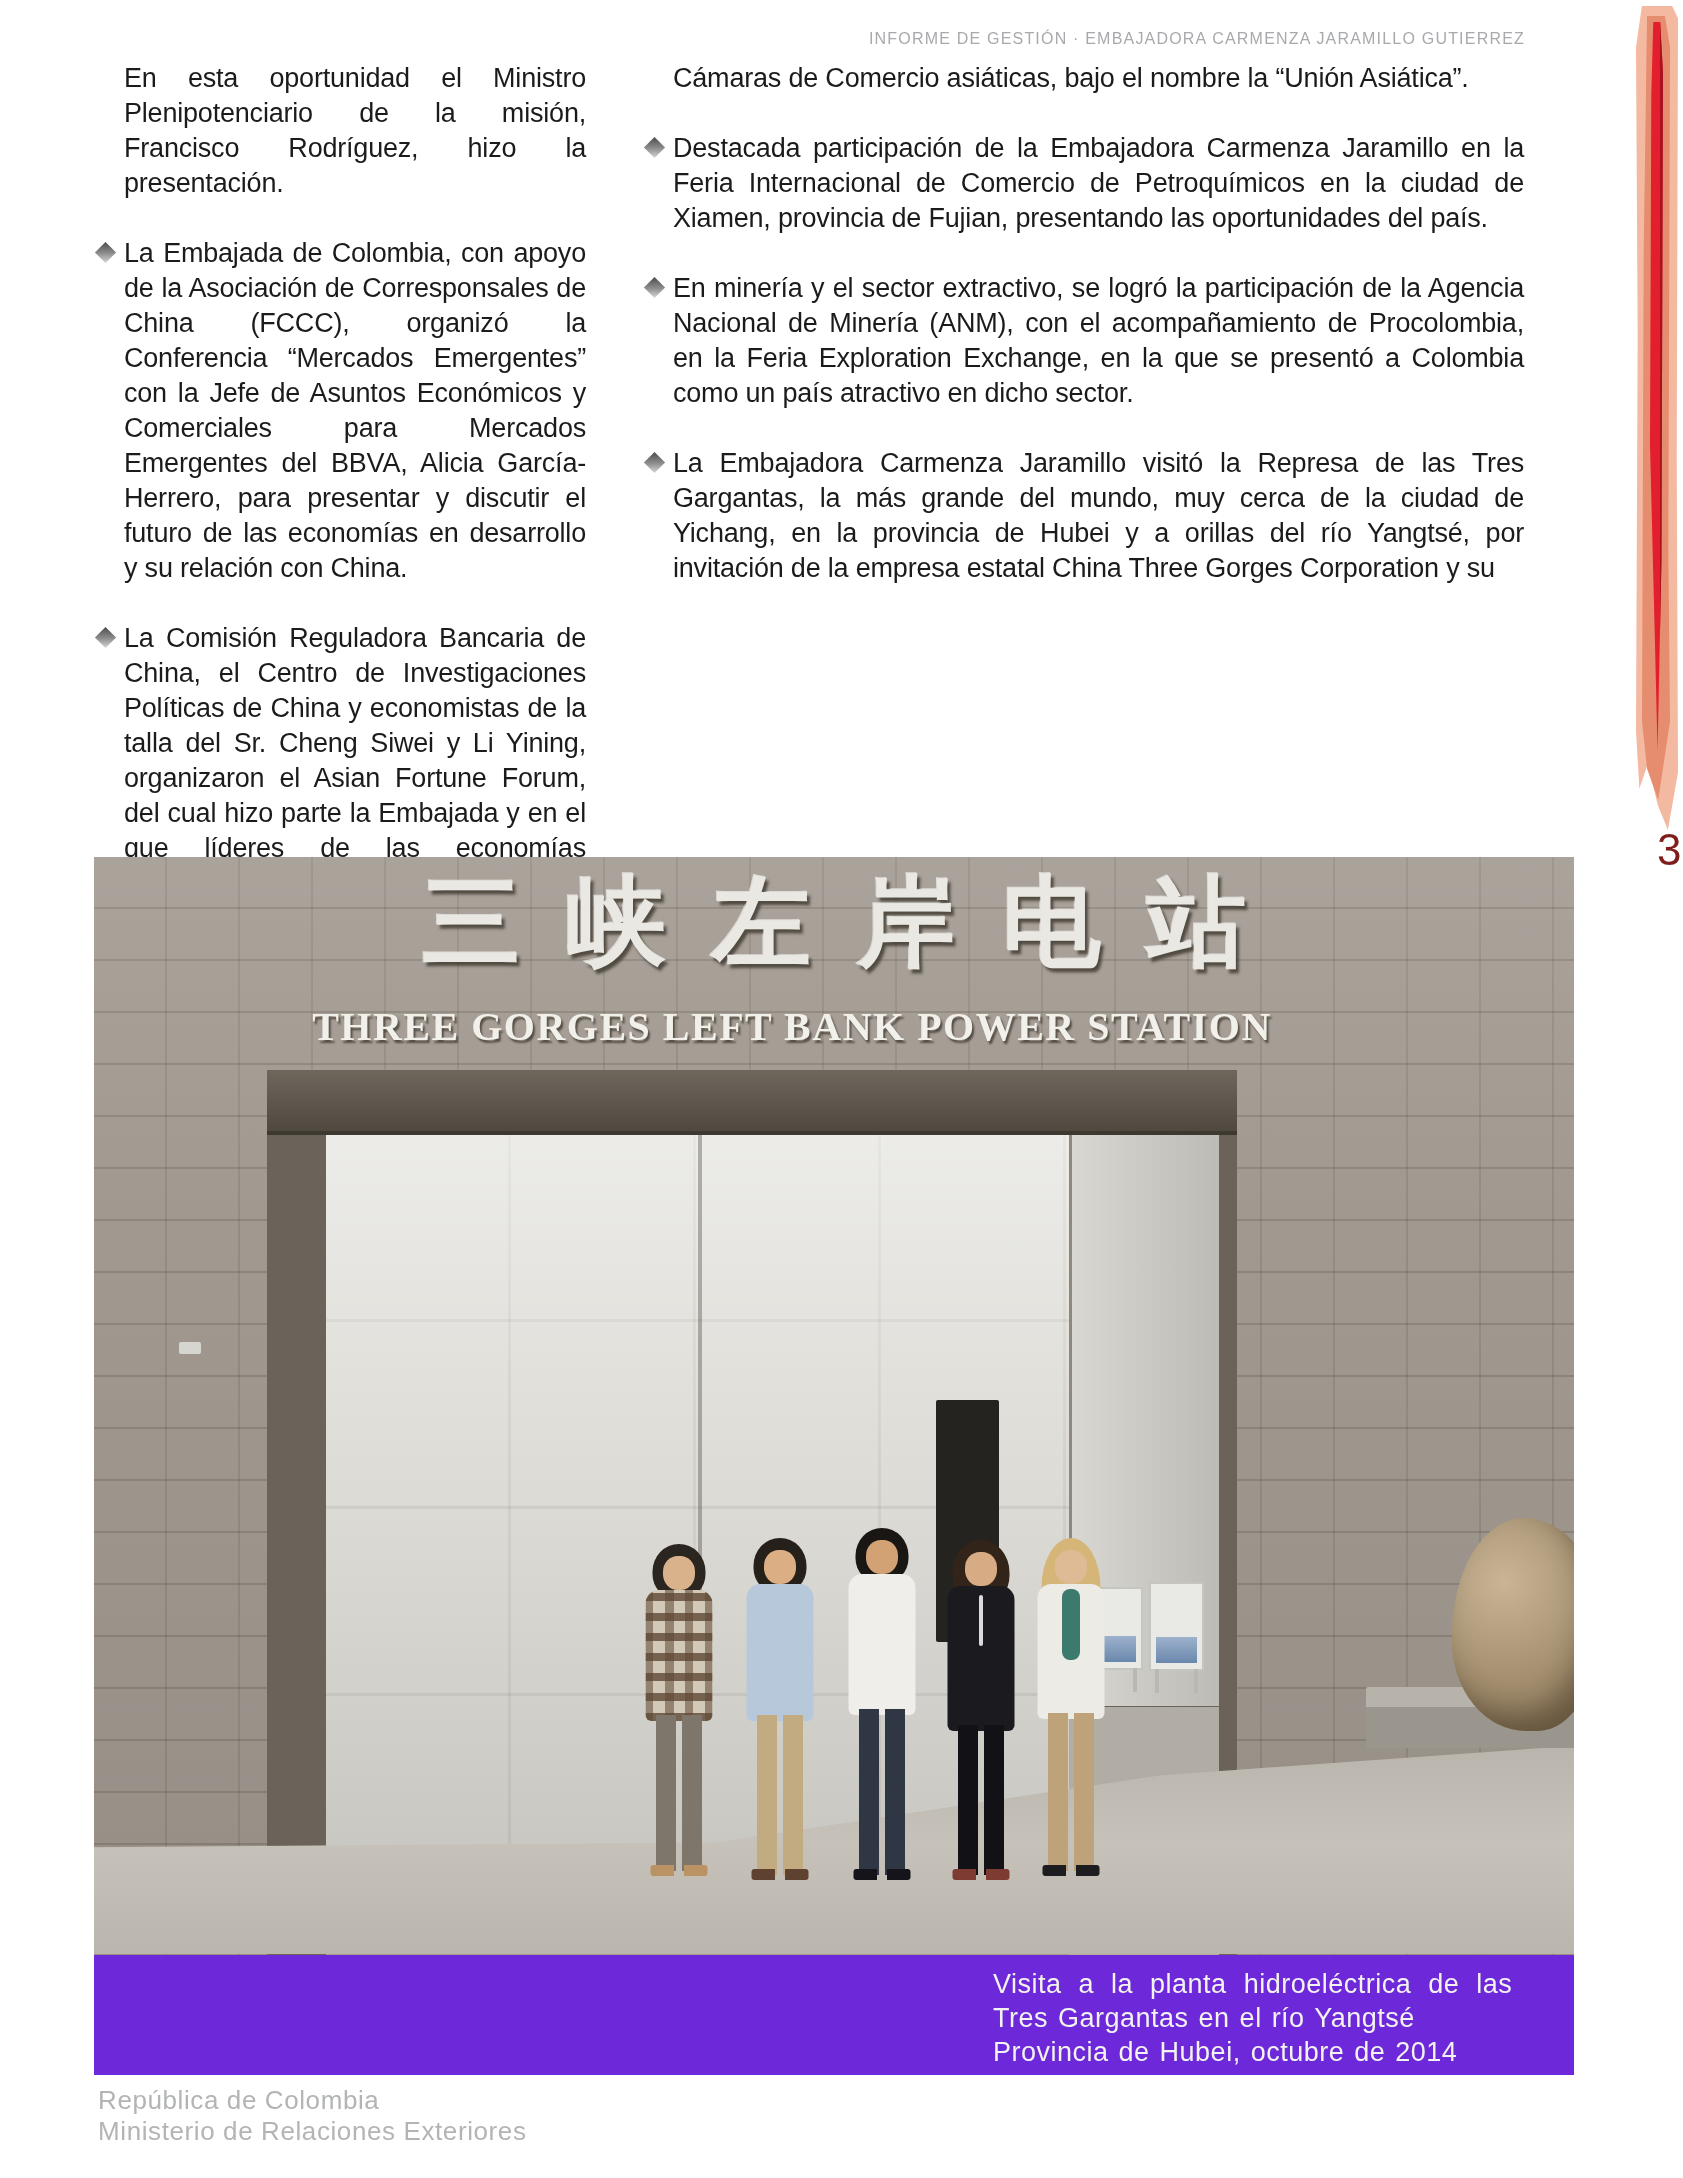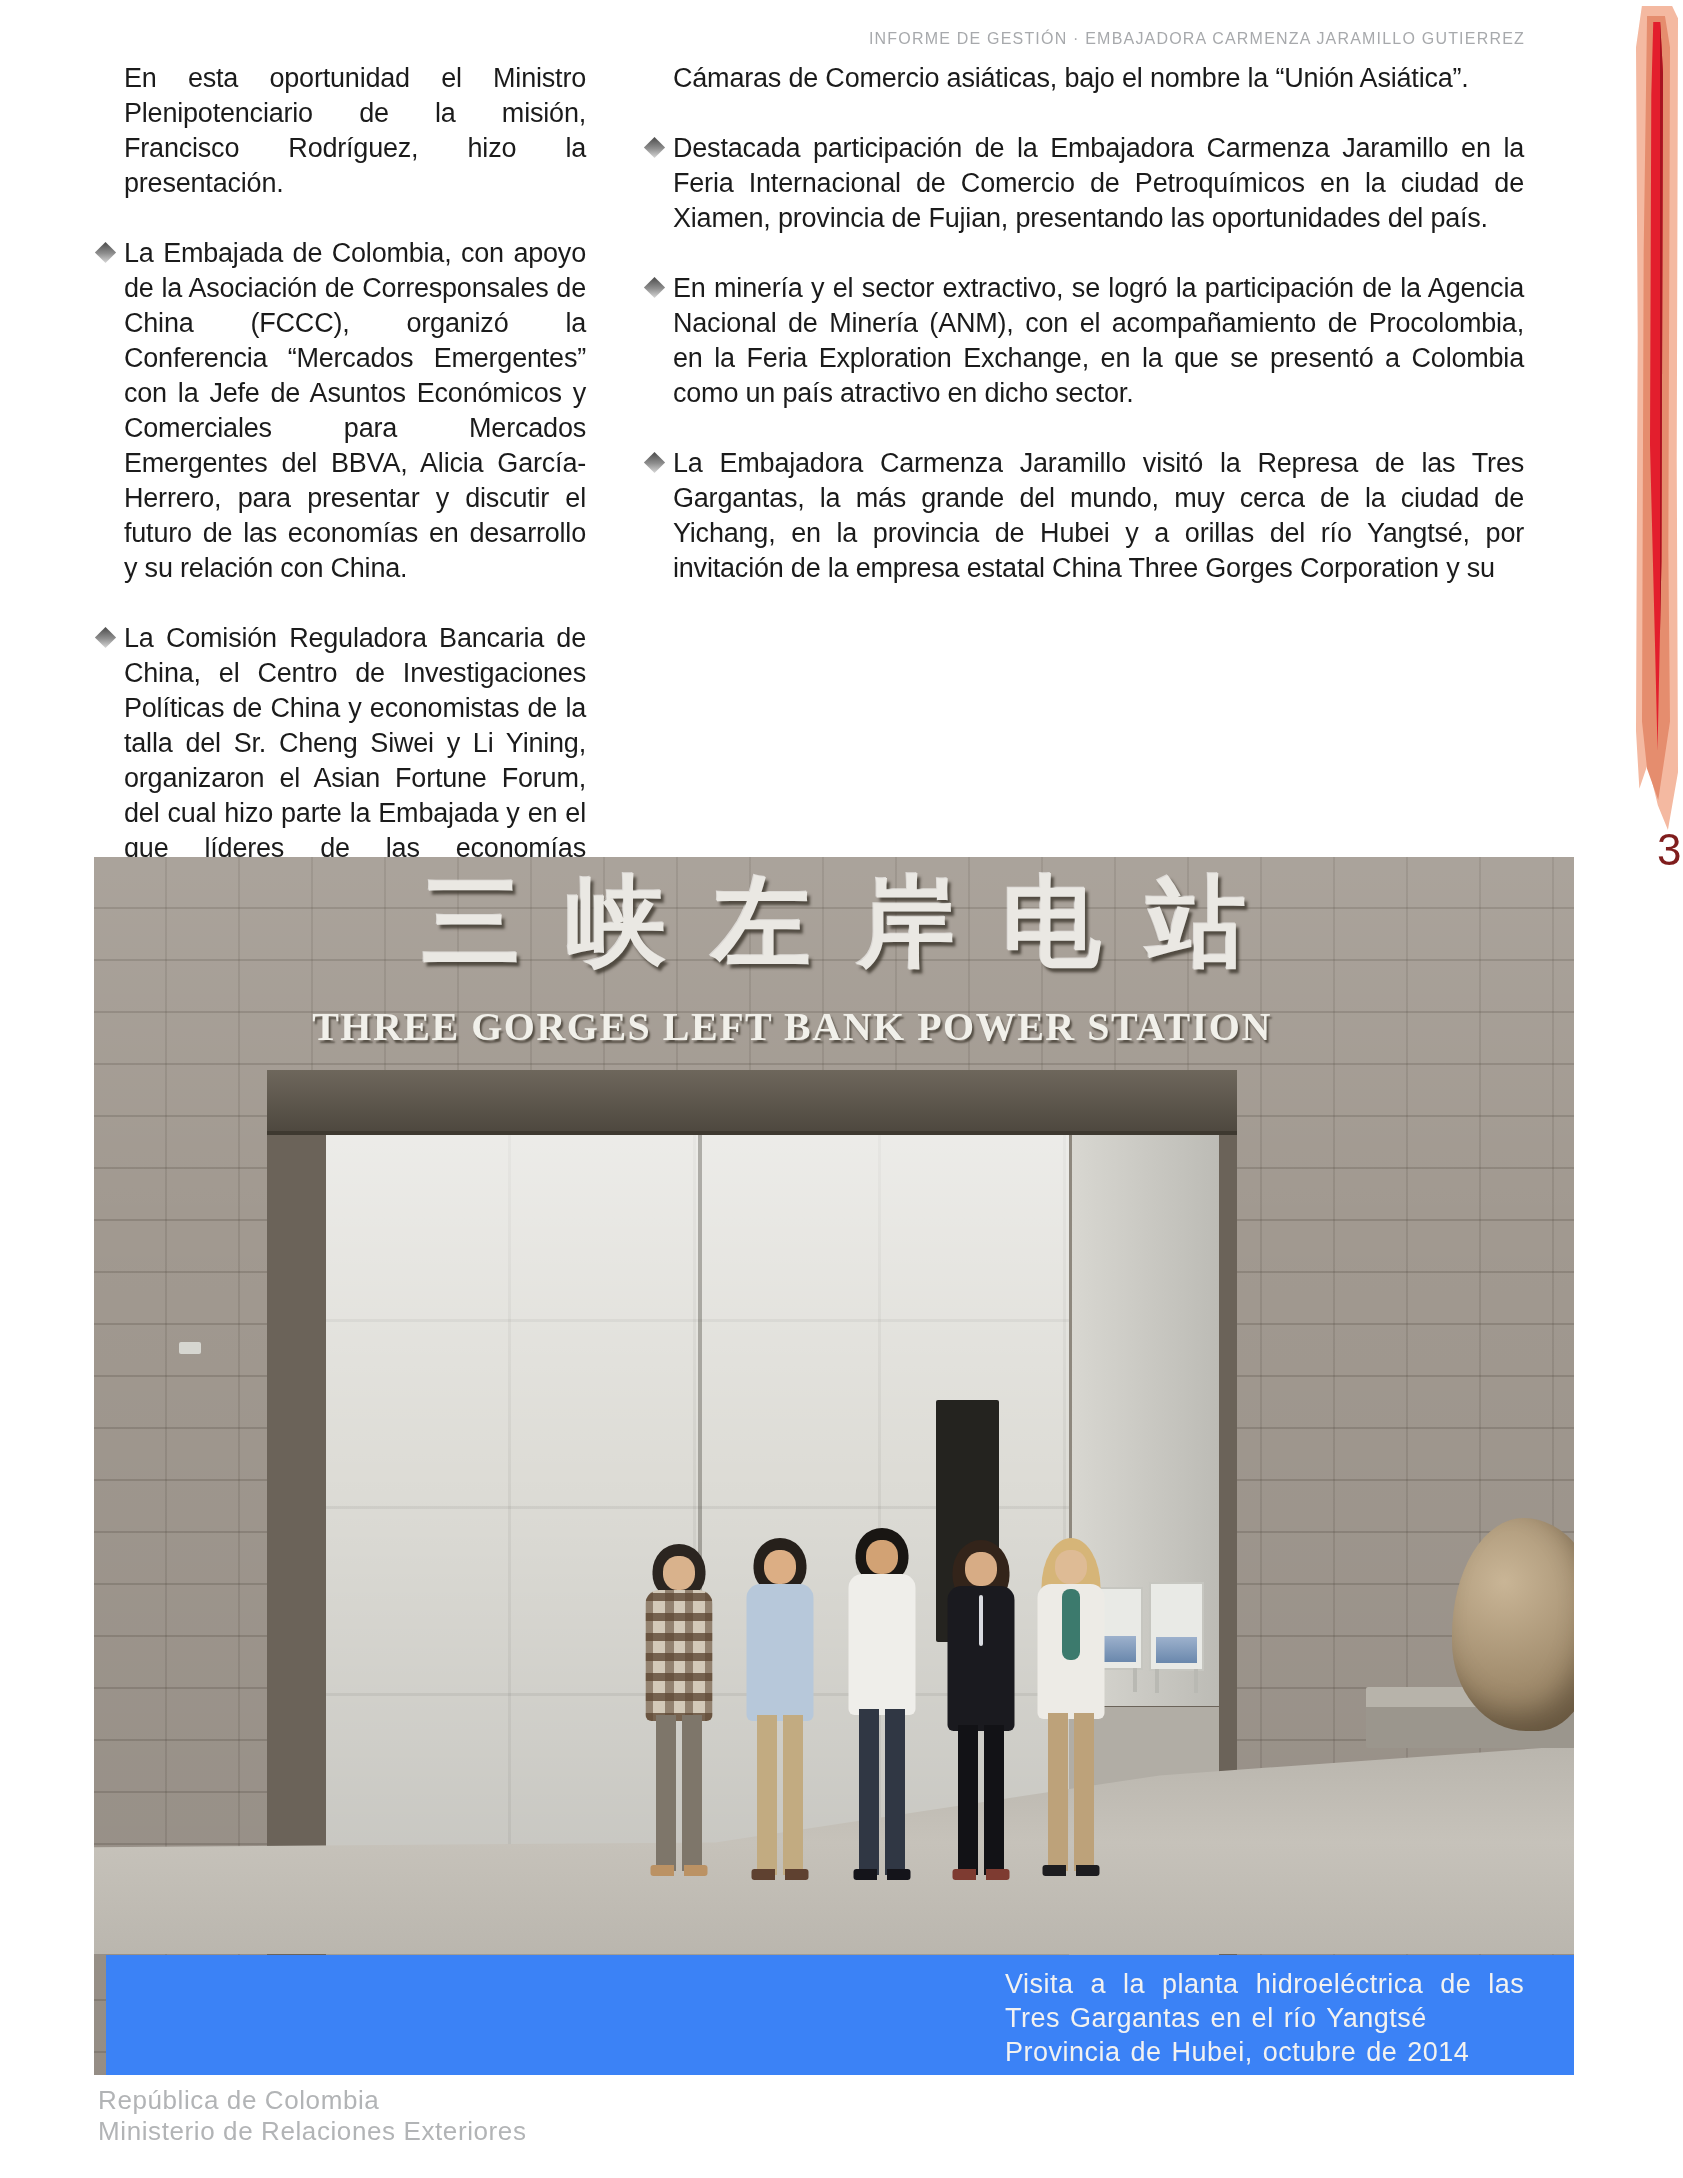--- a/index.html
+++ b/index.html
@@ -109,21 +109,21 @@
   .legs{position:absolute;left:50%;transform:translateX(-50%);top:calc(46px + var(--th) - 6px);
     width:46px;height:var(--lh);
     background:linear-gradient(90deg,var(--pants) 0 44%,transparent 44% 56%,var(--pants) 56% 100%);}
   .feet{position:absolute;left:50%;transform:translateX(-50%);
     top:calc(46px + var(--th) + var(--lh) - 12px);width:57px;height:11px;border-radius:3px;
     background:linear-gradient(90deg,var(--shoes) 0 42%,transparent 42% 58%,var(--shoes) 58% 100%);}
   .scarf{position:absolute;left:33px;top:51px;width:18px;height:71px;background:#3c7a6d;border-radius:8px;}
   .necklace{position:absolute;left:40px;top:55px;width:4px;height:51px;background:#d9dbe0;border-radius:2px;}
 
   
-  .caption-bar{position:absolute;left:12px;top:1098px;width:100%;height:120px;background:#3b82f6;}
+  .caption-bar{position:absolute;left:0;top:1098px;width:100%;height:120px;background:#6d28d9;}
   .caption-text{position:absolute;left:899px;top:12px;width:560px;color:#f2f2f1;
     font-size:27px;line-height:34px;letter-spacing:0.5px;}
   .caption-l1{word-spacing:9px;}
   .caption-l2,.caption-l3{word-spacing:2px;}
 
   
   .footer{position:absolute;left:98px;top:2085px;font-size:26px;line-height:31px;
     color:#b2b4b6;letter-spacing:0.6px;}
 </style>
 </head>

